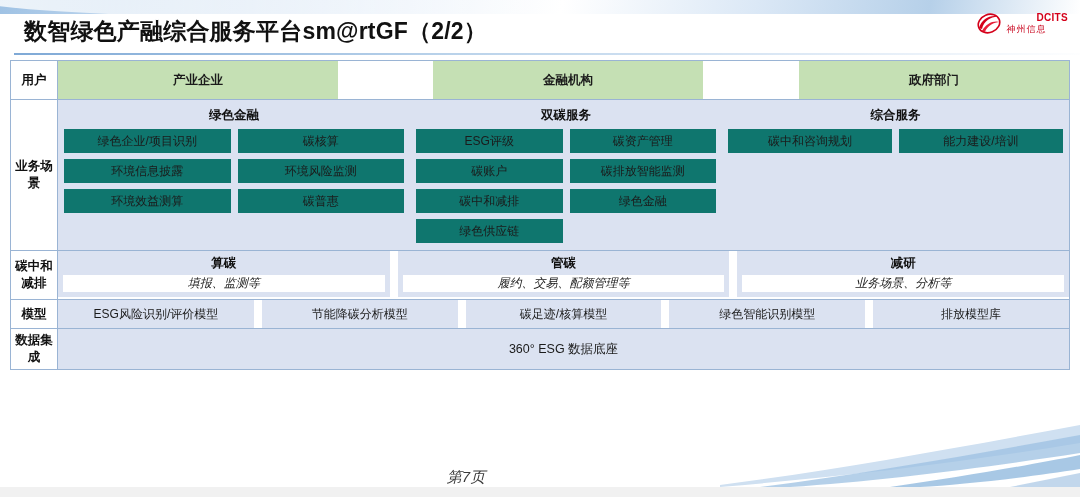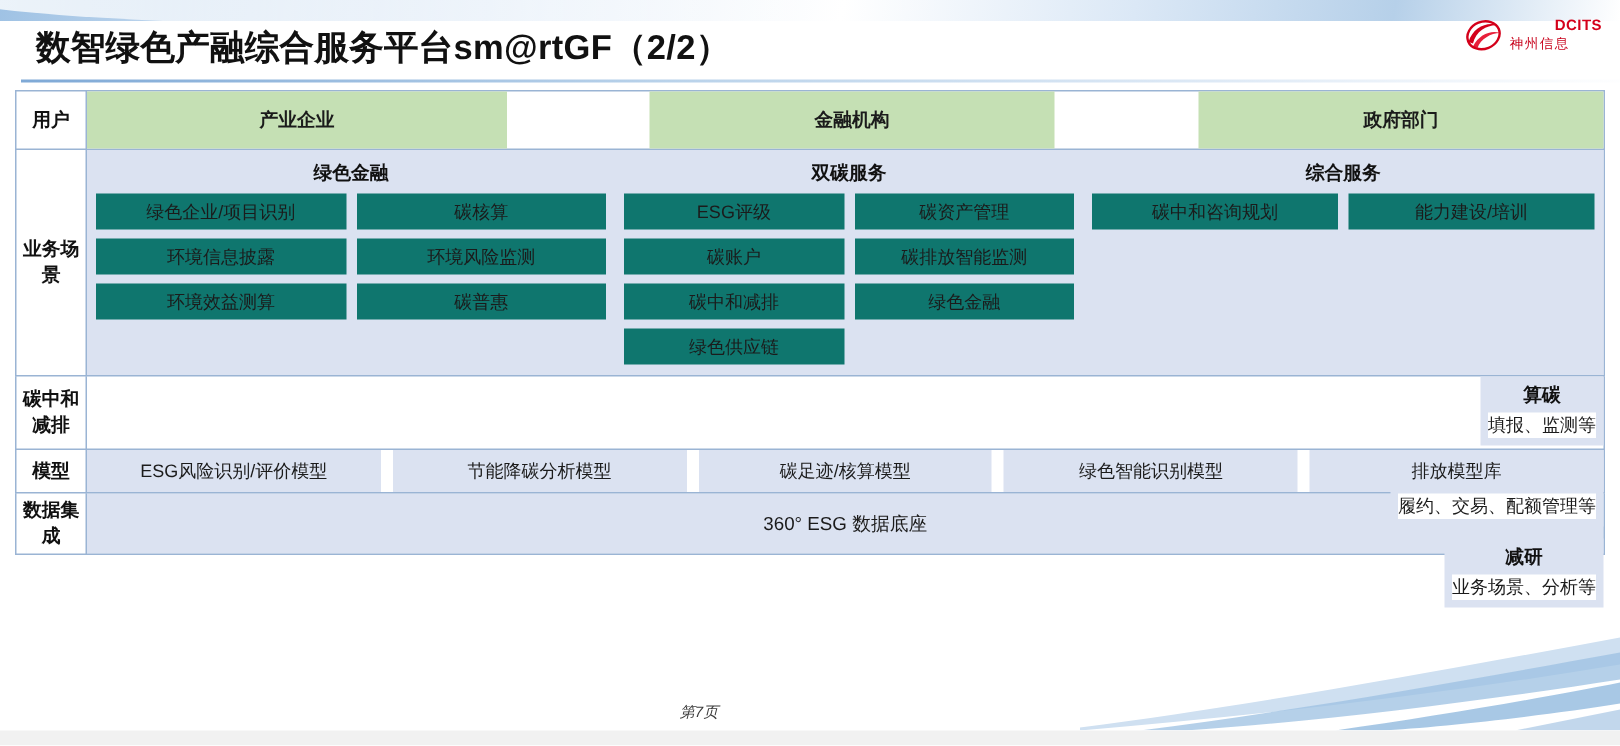--- a/index.html
+++ b/index.html
@@ -105,30 +105,30 @@
   }
   .scen-cell{
     background:#0f766e;
     height:24px;line-height:24px;text-align:center;
     font-size:12px;color:#1b1b1b;
     flex:0 0 calc(50% - 3.5px);
     box-sizing:border-box;
   }
 
   
-  .caprow{display:flex;gap:8px;align-items:flex-end;height:48px;flex-direction:column;}
+  .caprow{display:flex;gap:8px;align-items:flex-start;height:48px;}
   .capgroup{
     background:#dbe2f1;flex:1 1 0;
     display:flex;flex-direction:column;padding:3px 5px 5px 5px;box-sizing:border-box;
   }
   .cap-title{text-align:center;font-size:12.5px;font-weight:bold;color:#111;padding:1px 0 3px;}
   .cap-sub{
     background:#ffffff;flex:1 1 auto;
     display:flex;align-items:center;justify-content:center;
-    font-size:12px;color:#1b1b1b;
+    font-size:12px;font-style:italic;color:#1b1b1b;
   }
 
   
   .modelrow{display:flex;gap:8px;align-items:stretch;height:28px;}
   .model-cell{
     background:#dbe2f1;flex:1 1 0;
     display:flex;align-items:center;justify-content:center;
     font-size:12px;color:#1b1b1b;
   }
 
@@ -136,21 +136,21 @@
   .datarow{height:40px;text-align:right;}
   .data-cell{
     background:#dbe2f1;height:100%;
     display:flex;align-items:center;justify-content:center;
     font-size:12.5px;color:#1b1b1b;
   }
 
   
   .footer{
     position:absolute;left:0;top:468px;width:932px;text-align:center;
-    font-size:10px;font-style:italic;color:#3a3a3a;
+    font-size:15px;font-style:italic;color:#3a3a3a;
   }
 </style>
 </head>
 <body>
 
 <div class="top-swoosh"></div>
 
 <div class="title-bar">
   <div class="title-text">数智绿色产融综合服务平台sm@rtGF（2/2）</div>
   <div class="title-rule"></div>

